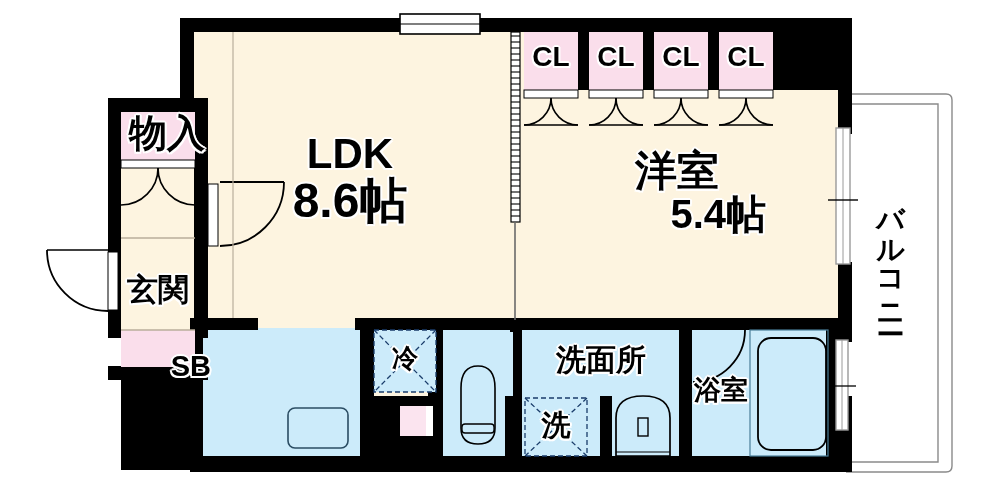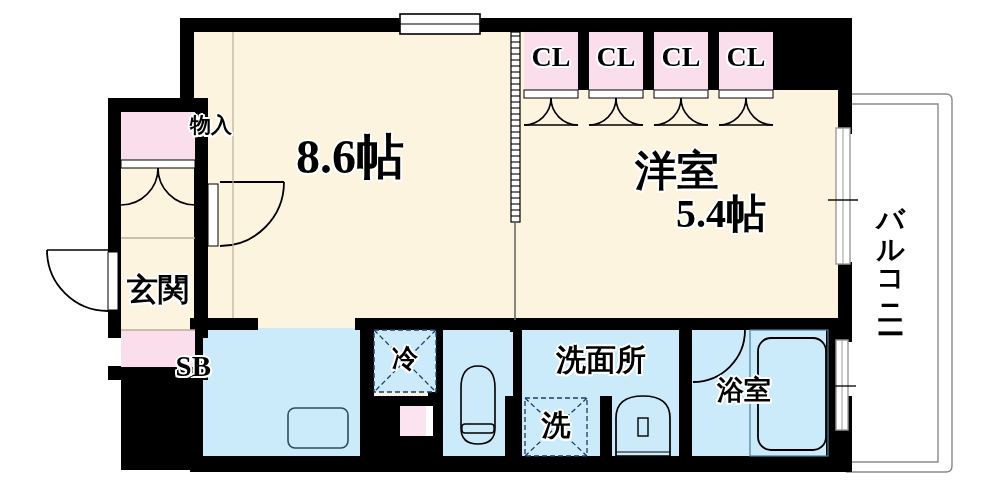--- a/index.html
+++ b/index.html
@@ -21,21 +21,20 @@
     position: absolute;
     font-weight: bold;
     color: #000;
     text-align: center;
     line-height: 1.05;
     white-space: nowrap;
     text-shadow:
       2px 0 0 #fff, -2px 0 0 #fff, 0 2px 0 #fff, 0 -2px 0 #fff,
       1.5px 1.5px 0 #fff, -1.5px 1.5px 0 #fff, 1.5px -1.5px 0 #fff, -1.5px -1.5px 0 #fff;
     pointer-events: none;
-    font-family: Liberation Serif, serif;
   }
   .vlbl {
     writing-mode: vertical-rl;
     text-orientation: upright;
     white-space: nowrap;
     line-height: 1;
   }
   svg.base {
     position: absolute;
     left: 0; top: 0;
@@ -285,43 +284,44 @@
       </g>
     </g>
 
     <g stroke="#b9ae9b" stroke-width="1.2" fill="none">
       <line x1="233" y1="32" x2="233" y2="318"></line>
     </g>
 
   </svg>
 
   <div class="lbl" style="left:258px; top:132px; width:184px; font-size:42px;">
+    <div>LDK</div>
     <div style="font-size:48px;">8.6帖</div>
   </div>
 
   <div class="lbl" style="left:588px; top:149px; width:178px; font-size:42px;">
     <div>洋室</div>
     <div style="font-size:40px;text-align:right;">5.4帖</div>
   </div>
 
-  <div class="lbl" style="left:121px; top:114px; width:92px; font-size:21px;padding-left:44px;">物入</div>
+  <div class="lbl" style="left:121px; top:114px; width:92px; font-size:38px;">物入</div>
 
   <div class="lbl" style="left:118px; top:264px; width:80px; font-size:31px;margin-top:10px;">玄関</div>
 
   <div class="lbl" style="left:121px; top:351px; width:90px; font-size:29px;text-align:right;">SB</div>
 
   <div class="lbl" style="left:524px; top:42px; width:54px; font-size:28px;">CL</div>
   <div class="lbl" style="left:589px; top:42px; width:54px; font-size:28px;">CL</div>
   <div class="lbl" style="left:654px; top:42px; width:54px; font-size:28px;">CL</div>
   <div class="lbl" style="left:719px; top:42px; width:54px; font-size:28px;">CL</div>
 
   <div class="lbl" style="left:374px; top:345px; width:62px; font-size:26px;">冷</div>
 
 
   <div class="lbl" style="left:521px; top:344px; width:160px; font-size:30px;">洗面所</div>
 
   <div class="lbl" style="left:525px; top:410px; width:62px; font-size:29px;">洗</div>
 
-  <div class="lbl" style="left:690px; top:376px; width:62px; font-size:27px;margin-left:23px;">浴室</div>
+  <div class="lbl" style="left:690px; top:376px; width:62px; font-size:27px;">浴室</div>
 
   <div class="lbl vlbl" style="left:876px; top:188px; font-size:28px; letter-spacing:1px;">バルコニー</div>
 
 </div>
 
 </body></html>

